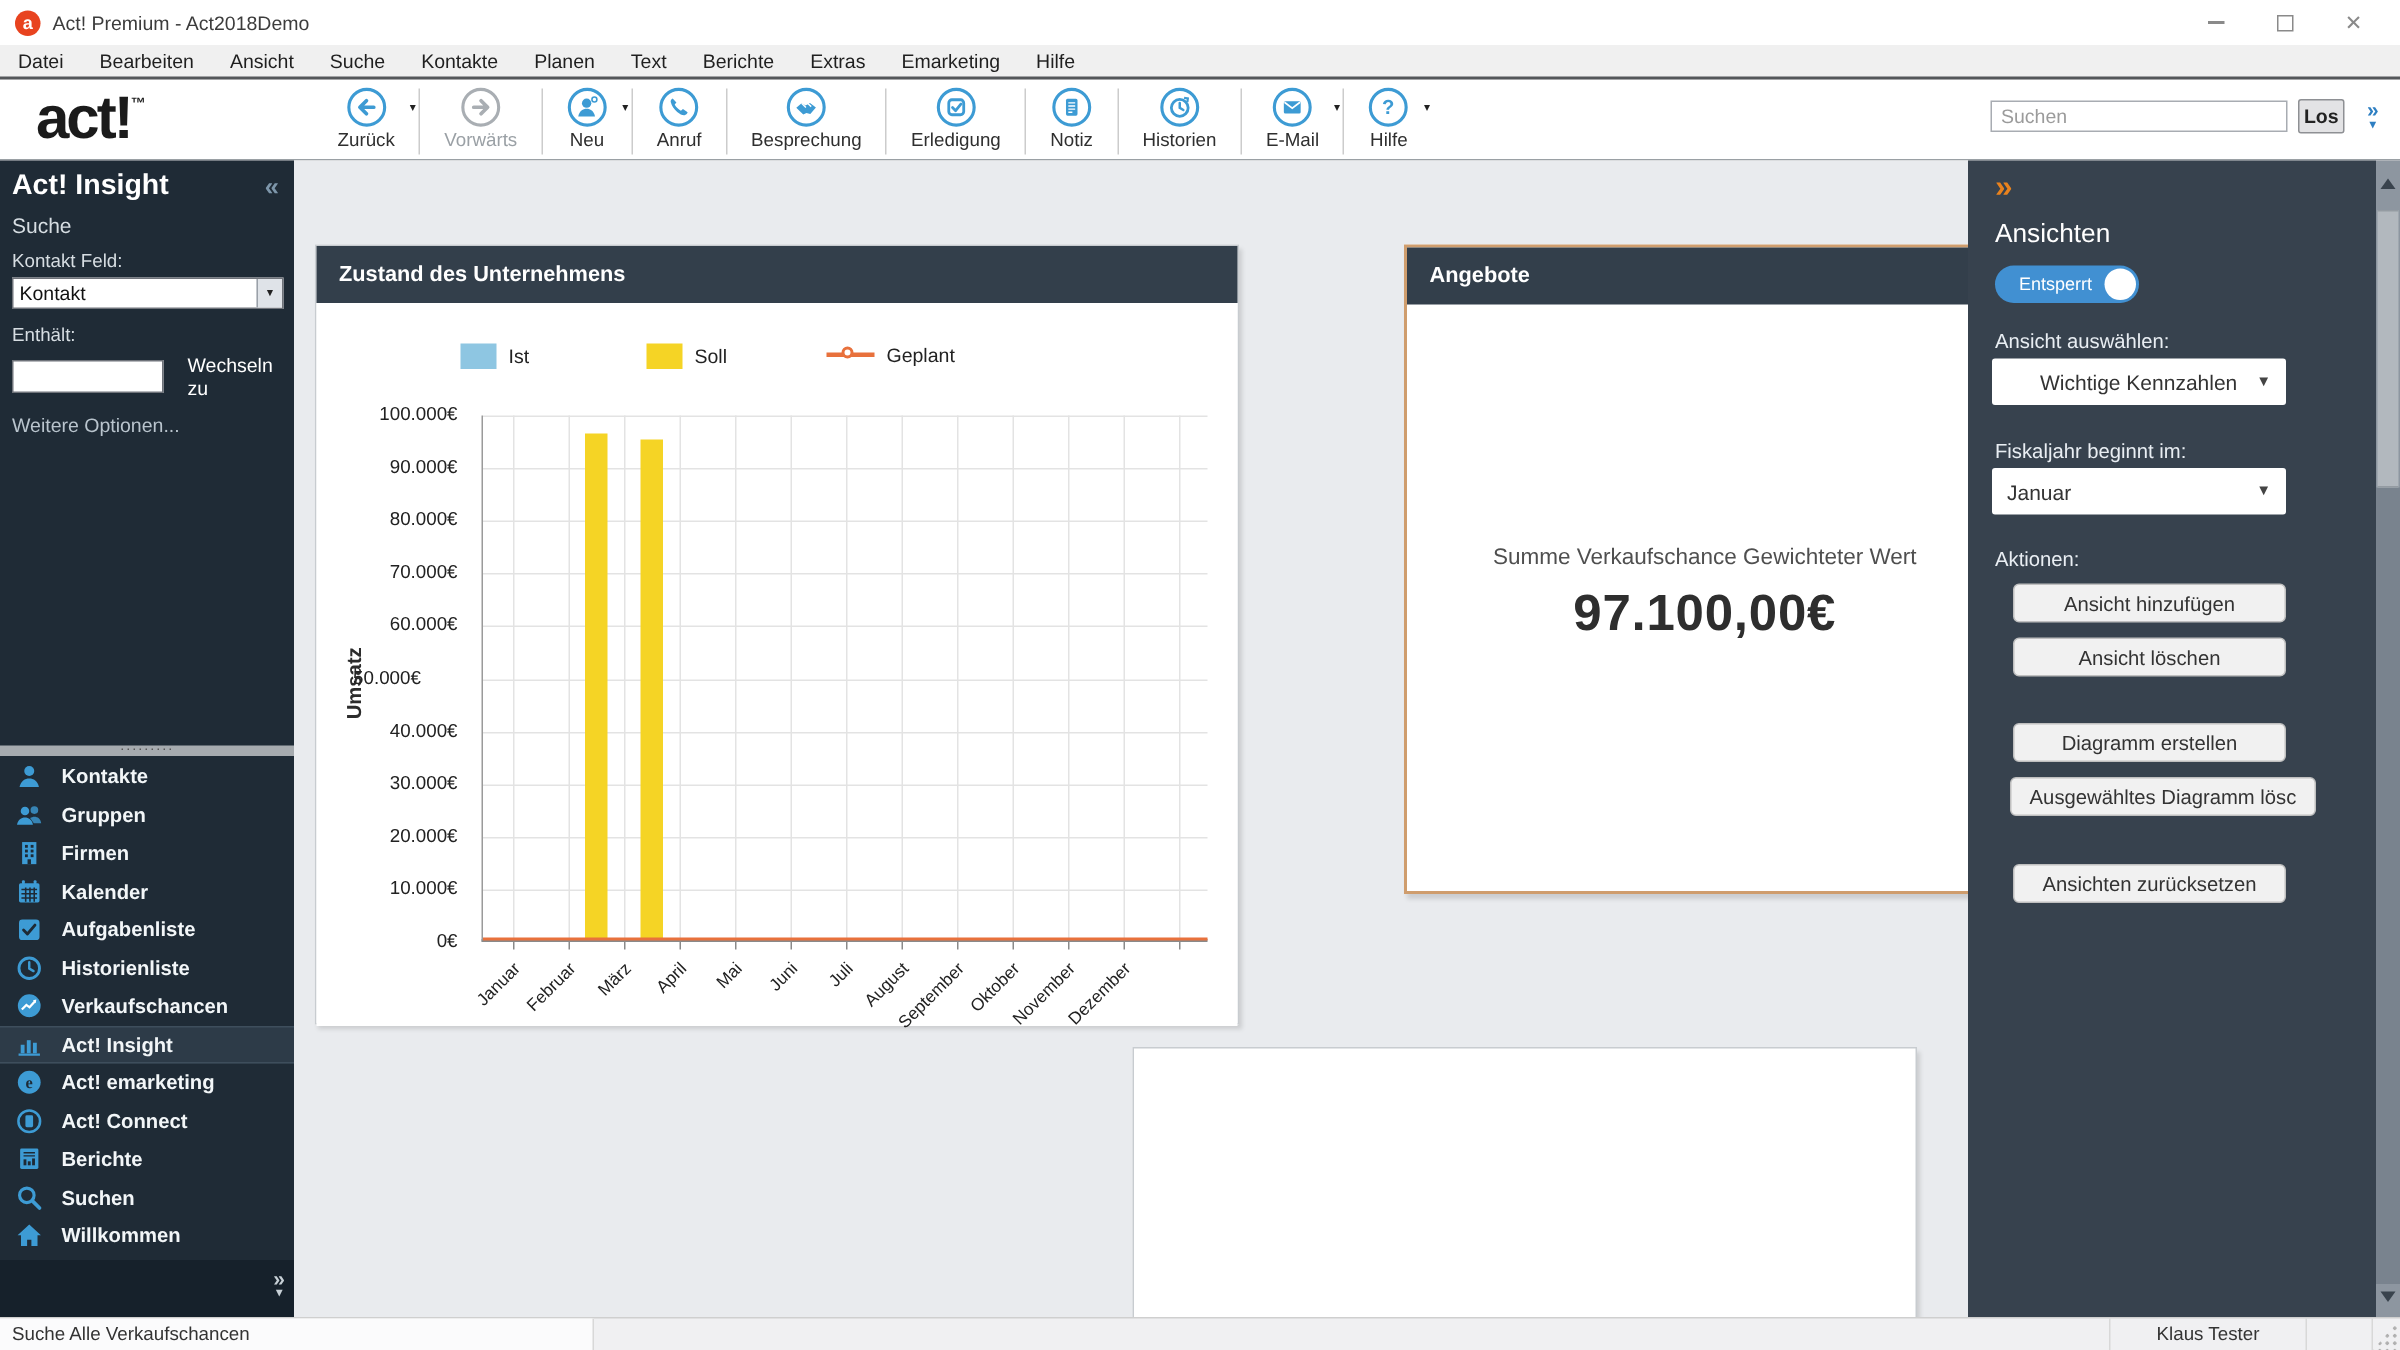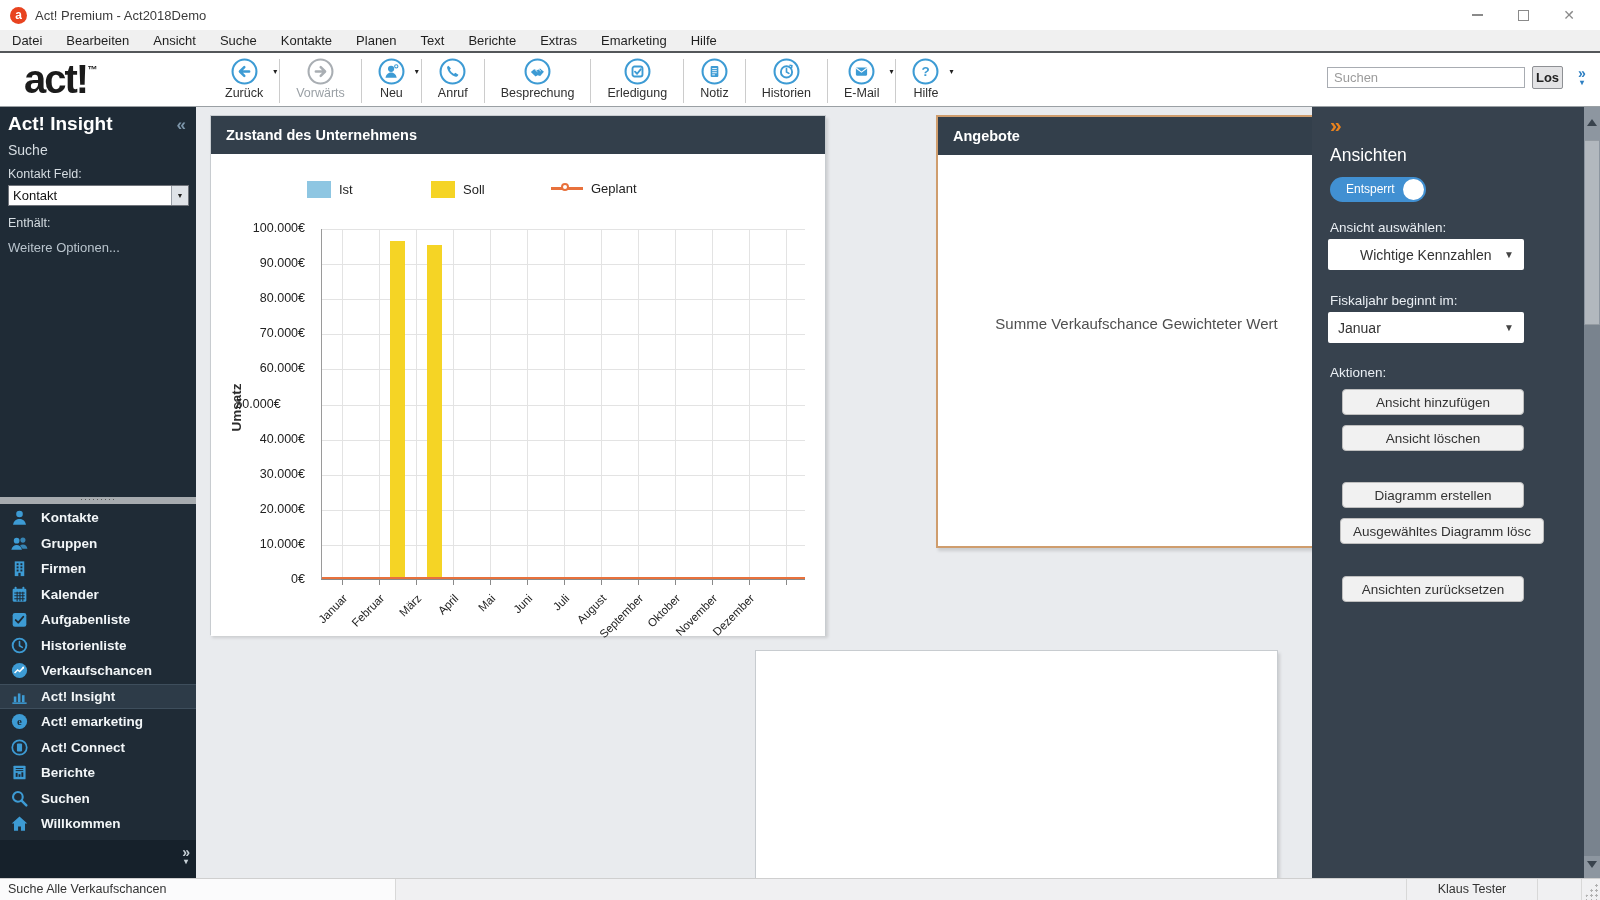--- a/index.html
+++ b/index.html
@@ -69,21 +69,21 @@
   .nav-item{display:flex; align-items:center; height:25.5px; padding-left:10px;}
   .nav-item .icon{color:var(--accent); width:20px; display:flex;}
   .nav-item .icon svg{width:19px; height:19px;}
   .nav-label{color:#f2f6f8; font-weight:bold; font-size:13.5px; margin-left:11px; white-space:nowrap;}
   .nav-item.selected{background:#2d3b48; box-shadow:inset 0 1px 0 #3e4e5c, inset 0 -1px 0 #3e4e5c;}
   .sb-bottom{position:absolute; bottom:0; left:0; right:0; height:38px; background:#16212b;}
   .sb-bottom .chev-stack{position:absolute; right:6px; top:8px; margin:0;}
 
   
   .main{position:absolute; left:196px; top:107px; width:1116px; height:771px; background:var(--mainbg); overflow:hidden;}
-  .panel{position:absolute; background:#fff; border:1px solid #c8ccd0; box-shadow:2px 3px 3px rgba(0,0,0,.13);}
+  .panel{position:absolute; background:#fff; border:1px solid #c8ccd0; box-shadow:2px 3px 3px rgba(0,0,0,.13);margin-top:48px;}
   .panel-header{height:38px; background:var(--header); color:#fff; font-weight:bold; font-size:14.5px; display:flex; align-items:center; padding-left:15px;}
   .chart-panel{left:14px; top:8px; width:616px; height:520px;}
   .chart-body{position:relative; height:482px; background:#fff;}
   .lg-item{position:absolute; top:27px; display:flex; align-items:center; font-size:13px; color:#222;}
   .lg-item.l1{left:96px;} .lg-item.l2{left:220px;} .lg-item.l3{left:340px;}
   .lg-swatch{width:24px; height:17px; margin-right:8px; display:inline-block;}
   .lg-line{width:32px; height:3px; margin-right:8px; position:relative; display:inline-block;}
   .lg-line i{position:absolute; left:10px; top:-4px; width:8px; height:8px; border:2.5px solid #e8713c; border-radius:50%; background:#fff;}
   .y-title{position:absolute; left:-45px; top:246px; width:140px; text-align:center; transform:rotate(-90deg); font-weight:bold; font-size:13.5px; color:#2c2c2c;}
   .y-axis{position:absolute; left:0; top:75px; width:102px; height:351px;}
@@ -301,20 +301,24 @@
       <span class="sb-title">Act! Insight</span>
       <span class="collapse">«</span>
     </div>
     <div class="sb-label heading">Suche</div>
     <div class="sb-label lbl-field">Kontakt Feld:</div>
     <div class="sb-select">
       <span>Kontakt</span>
       <span class="dd-btn">▼</span>
     </div>
     <div class="sb-label lbl-contains">Enthält:</div>
+    <div class="sb-row">
+      <input class="sb-input" value="" style="">
+      <span class="sb-go">Wechseln zu</span>
+    </div>
     <div class="sb-more">Weitere Optionen...</div>
     <div class="splitter"><span>·········</span></div>
     <div class="nav">
         <div class="nav-item">
           <span class="icon">
             <svg viewBox="0 0 20 20">
               <circle cx="10" cy="6.3" r="3.5" fill="currentColor"></circle>
               <path d="M3.2 17.5c.8-4.3 3.8-6 6.8-6s6 1.7 6.8 6z" fill="currentColor"></path>
             </svg>
           </span>
@@ -546,20 +550,21 @@
           </div>
       </div>
     </section>
 
     <section class="panel quote-panel">
       <div class="panel-header">
           <span>Angebote</span>
         </div>
       <div class="panel-body quote-body">
         <div class="metric-label">Summe Verkaufschance Gewichteter Wert</div>
+        <div class="metric-value">97.100,00€</div>
       </div>
     </section>
 
     <section class="panel phase-panel">
     </section>
 
   </div>
 
   <div class="rightpanel">
     <div class="rp-chev">»</div>

